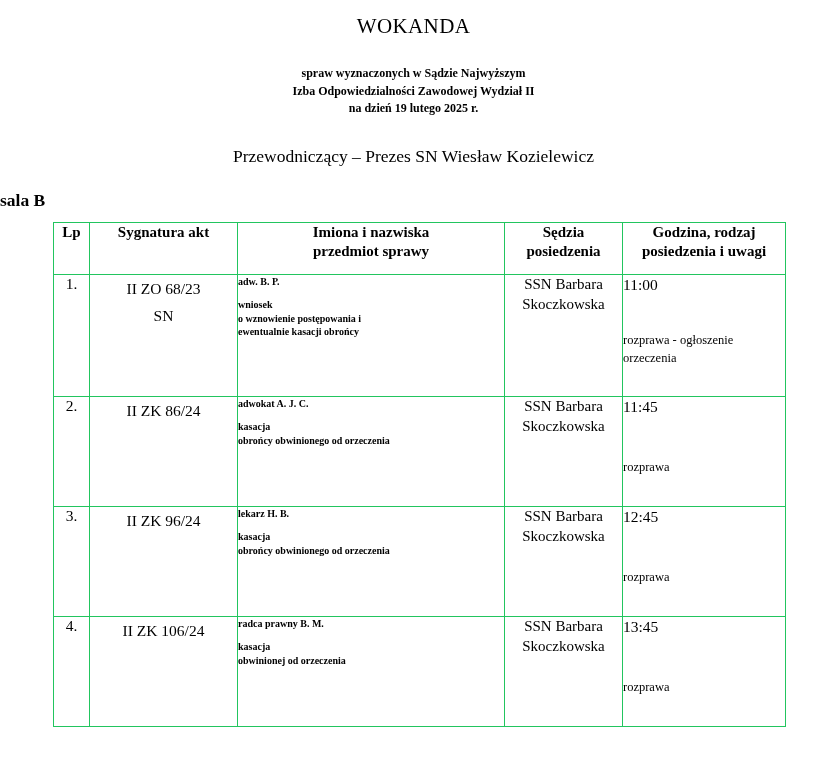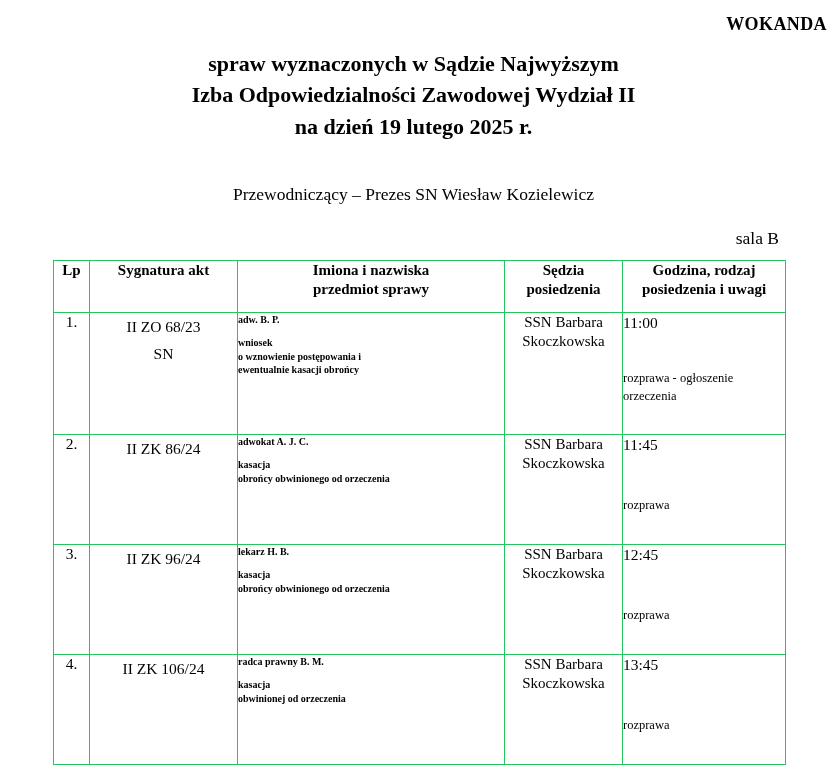--- a/index.html
+++ b/index.html
@@ -15,48 +15,46 @@
     overflow: hidden;
     position: relative;
   }
 
   
   .doc-header {
     text-align: center;
     padding-top: 14px;
   }
   .doc-title {
-    font-size: 18px;
-    font-weight: bold;
+    font-size: 21px;
+    font-weight: normal;
     letter-spacing: 0.4px;
     line-height: 1.2;
-    text-align: right;
   }
   .subtitle-block {
-    margin-top: 12px;
-    font-size: 22px;
+    margin-top: 26px;
+    font-size: 12px;
     font-weight: bold;
     line-height: 1.45;
   }
   .subtitle-line { display: block; }
 
   .panel-block {
-    margin-top: 39px;
+    margin-top: 27px;
     font-size: 17.5px;
     font-weight: normal;
     line-height: 1.45;
   }
   .panel-line { display: block; }
 
   .sala-row {
     margin-top: 20px;
-    padding-right: 48px;
-    text-align: right;
+    padding-right: 36px;
     font-size: 17.5px;
-    font-weight: normal;
+    font-weight: bold;
   }
 
   
   .table-wrap {
     margin-top: 11px;
     padding-left: 53px;
     padding-right: 42px;
   }
   table.wokanda {
     border-collapse: collapse;

